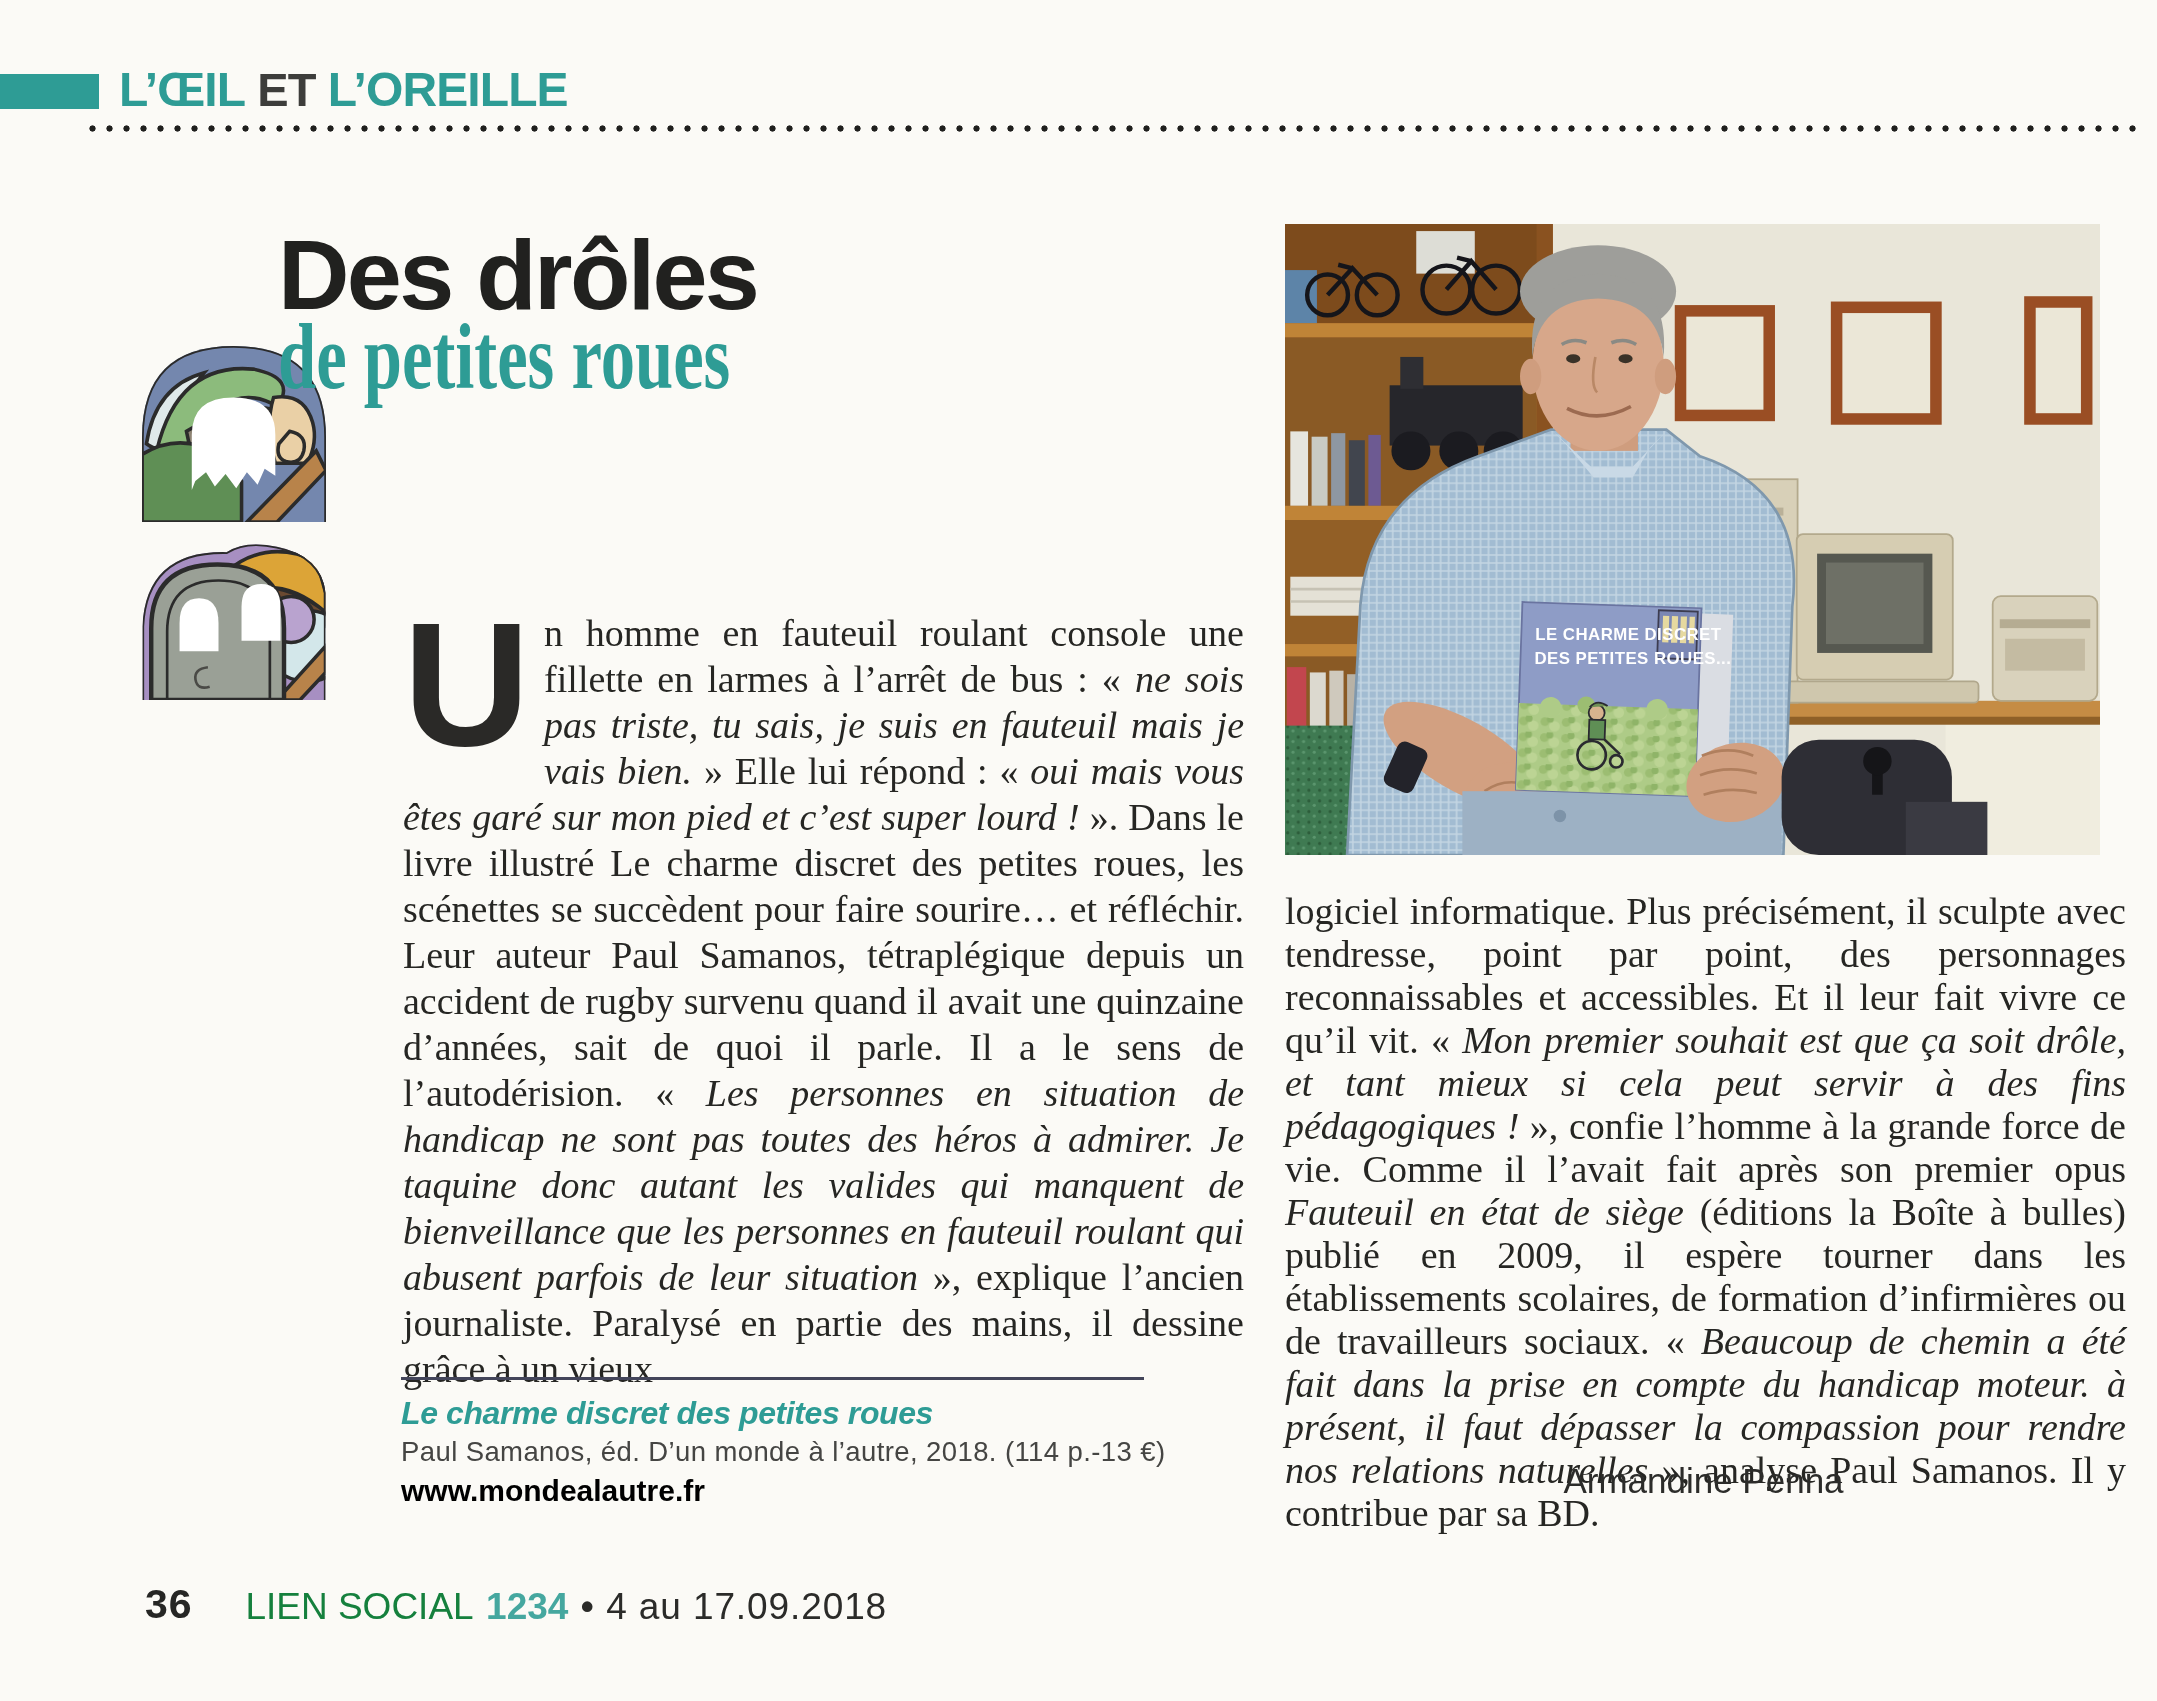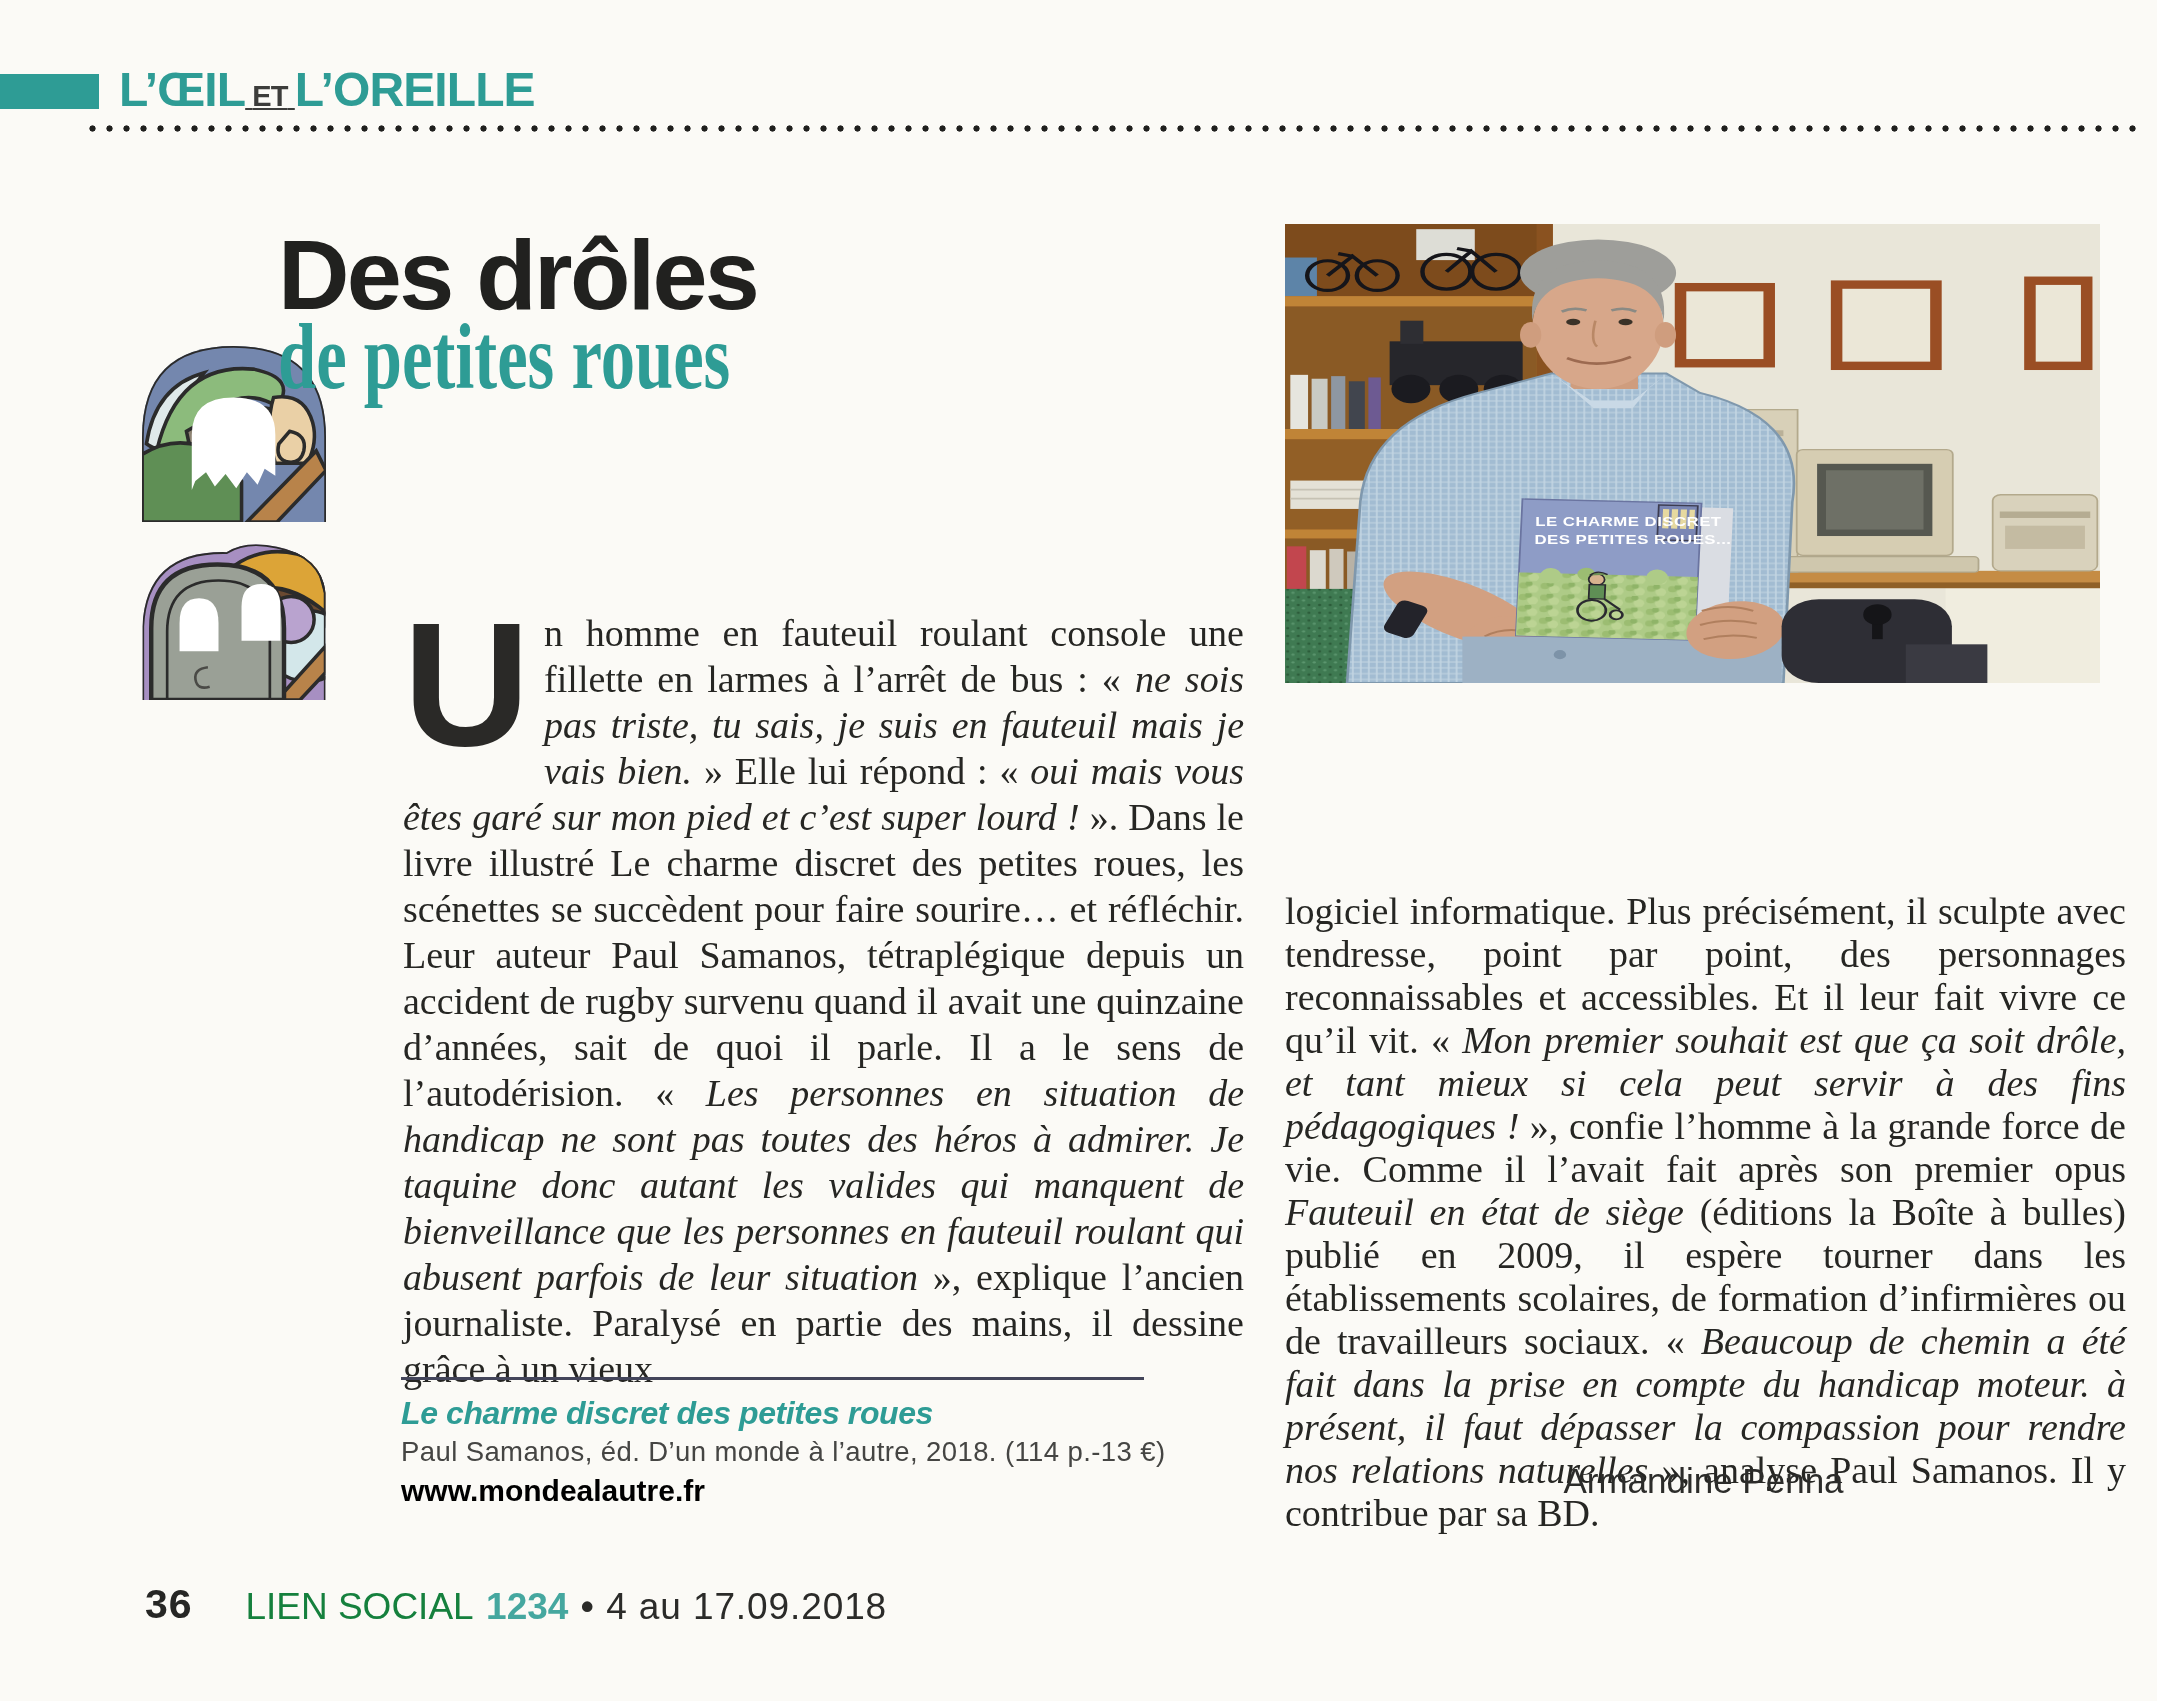--- a/index.html
+++ b/index.html
@@ -3,21 +3,21 @@
 <meta charset="utf-8">
 <style>
   html,body{margin:0;padding:0;background:#e8e8e6;}
   .page{position:relative;width:2157px;height:1701px;background:#fbfaf6;overflow:hidden;
         font-family:"Liberation Sans","DejaVu Sans",sans-serif;}
   
   .teal-bar{position:absolute;left:0;top:74px;width:99px;height:35px;background:#2E9C95;}
   .header-label{position:absolute;left:119px;top:66px;font-size:48px;font-weight:bold;
                 letter-spacing:-0.9px;line-height:1;white-space:nowrap;}
   .header-label .teal{color:#2E9C95;}
-  .header-label .dark{color:#3d3d3b;font-size:29px;text-decoration:underline;}
+  .header-label .dark{color:#3d3d3b;font-size:47px;}
   .dotted-rule{position:absolute;left:89px;top:125px;width:2050px;height:7px;
                background-image:radial-gradient(circle at 3.5px 3.5px,#1f1f1d 2.8px,transparent 3.4px);
                background-size:17px 7px;background-repeat:repeat-x;}
   
   .bd-logo{position:absolute;left:142px;top:346px;width:186px;height:356px;}
   .bd-logo svg{position:absolute;left:0;}
   
   .title-1{position:absolute;left:278px;top:225px;font-size:99px;font-weight:bold;
            letter-spacing:-2.7px;color:#21211f;line-height:1;white-space:nowrap;}
   .title-2{position:absolute;left:278px;top:309px;font-family:"Liberation Serif","DejaVu Serif",serif;
@@ -35,21 +35,21 @@
           font-size:35px;color:#2c2c2a;letter-spacing:0;}
   
   .bi-rule{position:absolute;left:401px;top:1377px;width:743px;height:2.7px;background:#43455a;}
   .bi-title{position:absolute;left:401px;top:1395px;font-size:32px;font-weight:bold;font-style:italic;
             color:#2E9C95;letter-spacing:-0.4px;white-space:nowrap;}
   .bi-details{position:absolute;left:401px;top:1436px;font-size:27.5px;color:#454543;
               letter-spacing:0.4px;white-space:nowrap;}
   .bi-site{position:absolute;left:401px;top:1474px;font-size:30px;font-weight:bold;color:#29292
 7;white-space:nowrap;}
   
-  .photo{position:absolute;left:1285px;top:224px;width:815px;height:459px;overflow:hidden;}
+  .photo{position:absolute;left:1285px;top:224px;width:815px;height:631px;overflow:hidden;}
   .photo svg{display:block;width:100%;height:100%;}
   
   .footer{position:absolute;left:145px;top:1581px;display:flex;align-items:flex-end;white-space:nowrap;}
   .f-num{font-size:41px;font-weight:bold;color:#262624;letter-spacing:0.9px;}
   .f-mag{font-size:37px;font-weight:normal;color:#15803d;margin-left:53px;letter-spacing:0;}
   .f-issue{font-size:37px;font-weight:bold;color:#45a79f;margin-left:12.4px;}
   .f-sep{font-size:37px;font-weight:bold;color:#2b2b29;margin-left:12.4px;}
   .f-date{font-size:37px;font-weight:normal;color:#2b2b29;margin-left:12.4px;letter-spacing:0.9px;}
 </style>
 </head>

